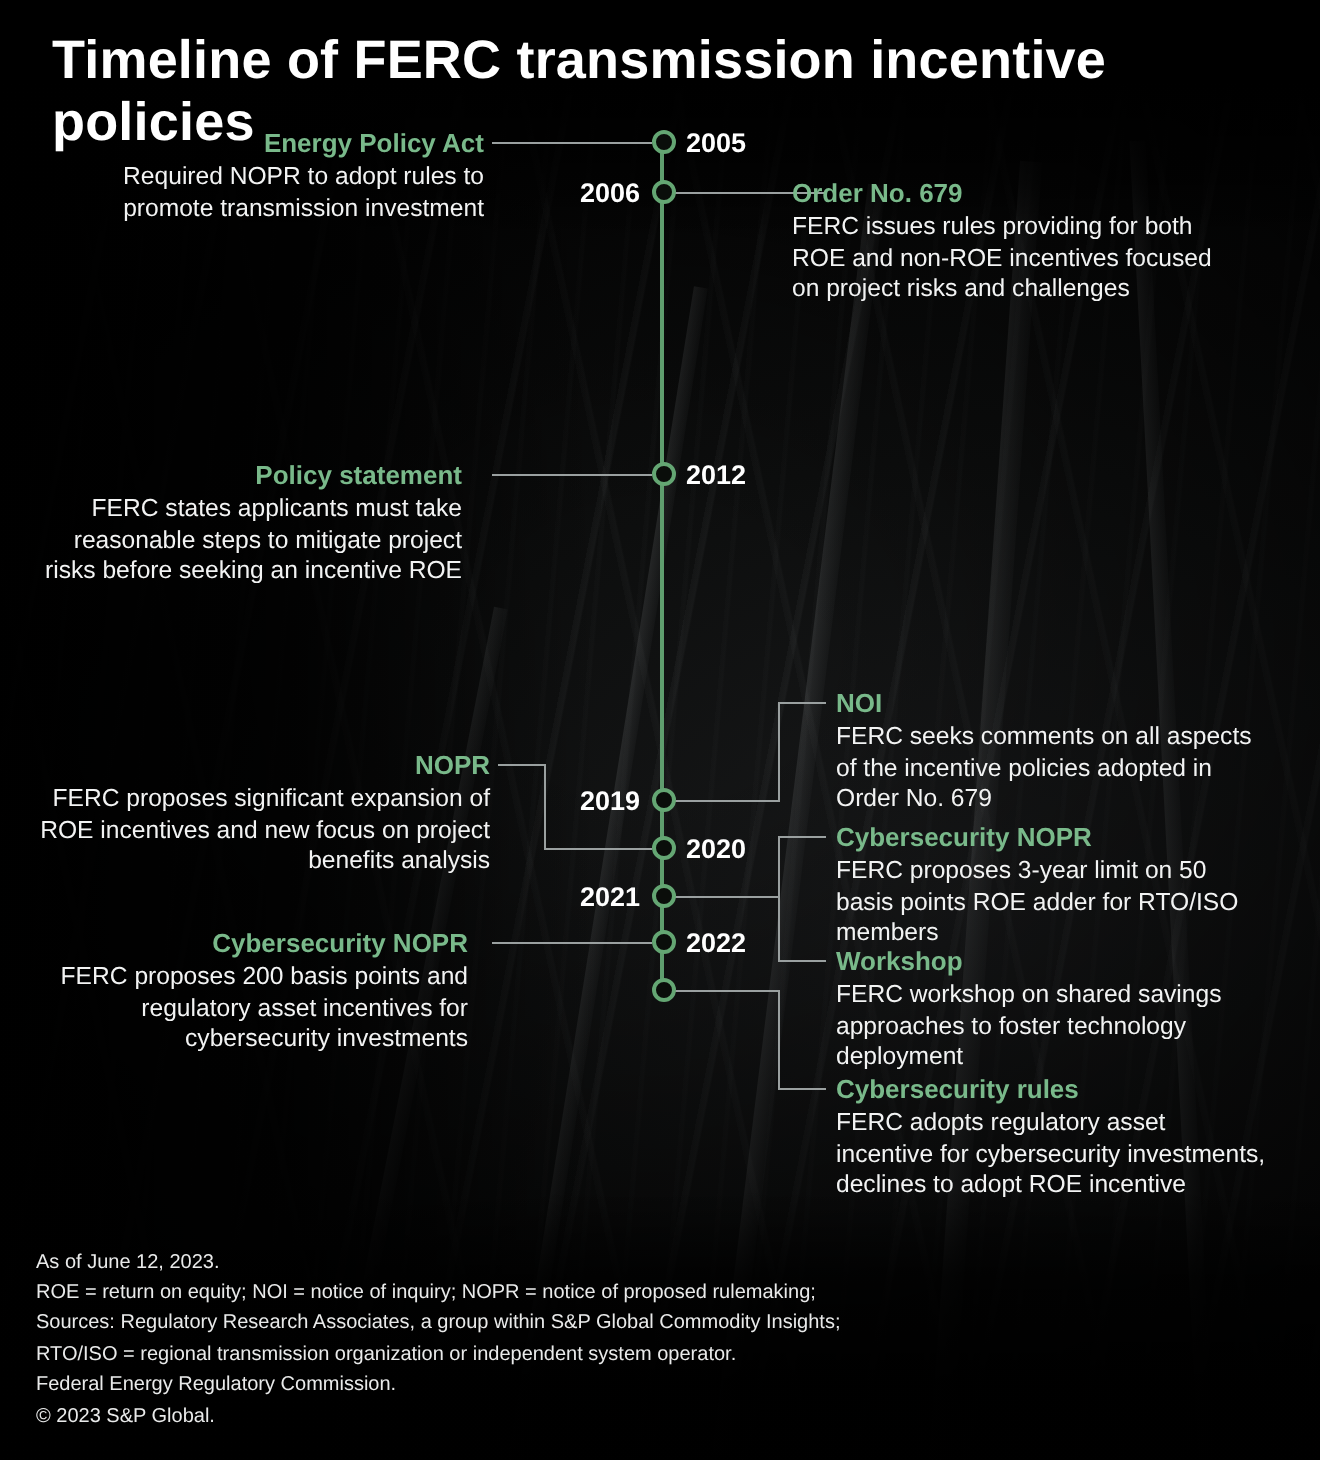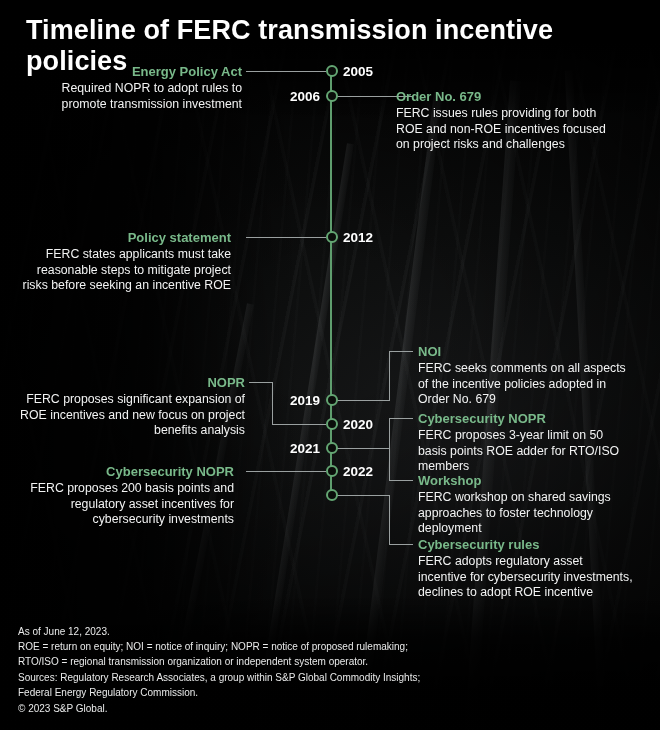--- a/index.html
+++ b/index.html
@@ -171,19 +171,19 @@
   </div>
 
   <div class="entry right" style="left:418px;top:537px;width:215px;">
     <div class="hd">Cybersecurity rules</div>
     <div class="bd">FERC adopts regulatory asset incentive for cybersecurity investments, declines to adopt ROE incentive</div>
   </div>
 
   <div class="footer">
     <div>As of June 12, 2023.</div>
     <div>ROE = return on equity; NOI = notice of inquiry; NOPR = notice of proposed rulemaking;</div>
+    <div>Sources: Regulatory Research Associates, a group within S&amp;P Global Commodity Insights;</div>
     <div>RTO/ISO = regional transmission organization or independent system operator.</div>
-    <div>Sources: Regulatory Research Associates, a group within S&amp;P Global Commodity Insights;</div>
     <div>Federal Energy Regulatory Commission.</div>
     <div>© 2023 S&amp;P Global.</div>
   </div>
 
 </div>
 
 </body></html>

